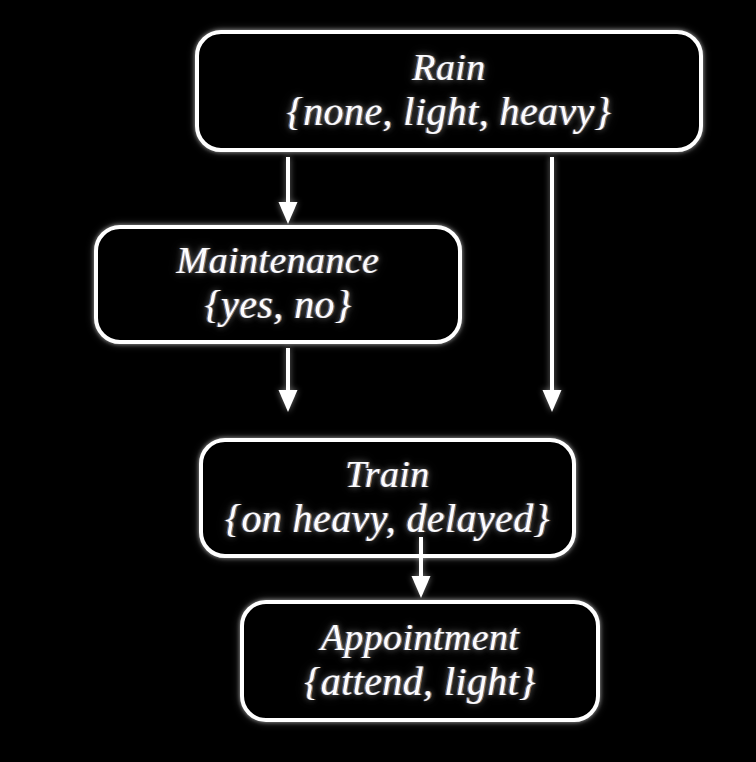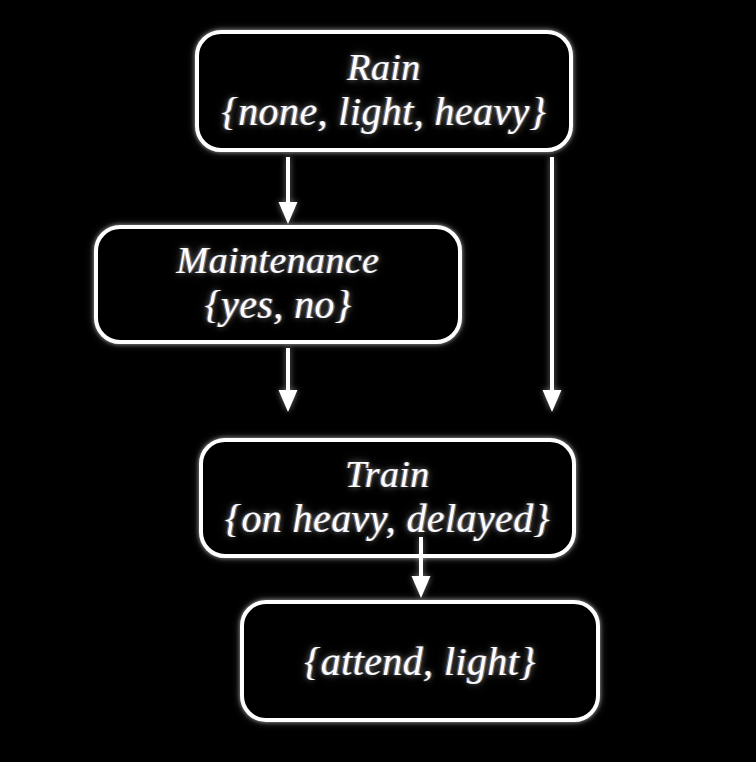--- a/index.html
+++ b/index.html
@@ -51,21 +51,21 @@
     text-shadow:
        -1.2px 0 0 rgba(120,170,255,0.55),
         1.2px 0 0 rgba(255,186,120,0.50),
         0 0 6px rgba(255,255,255,0.45),
         0 0 13px rgba(255,255,255,0.18);
   }
   .node-title  { font-size: 38px; line-height: 1.06; }
   .node-states { font-size: 40px; line-height: 1.16; margin-top: 2px; }
 
   
-  #node-rain        { left: 195px; top:  30px; width: 378px; height: 122px; }
+  #node-rain        { left: 195px; top:  30px; width: 508px; height: 122px; }
   #node-maintenance { left:  94px; top: 225px; width: 368px; height: 119px; }
   #node-train       { left: 199px; top: 438px; width: 377px; height: 120px; font-family: Liberation Serif, serif; }
   #node-appointment { left: 240px; top: 600px; width: 360px; height: 122px; }
 
   
   .edge {
     position: absolute;
     filter: drop-shadow(0 0 3px rgba(255,255,255,0.45));
   }
   .edge svg { display: block; }
@@ -89,20 +89,21 @@
     <span class="node-title">Maintenance</span>
     <span class="node-states">{yes, no}</span>
   </div>
 
   <div class="node" id="node-train">
     <span class="node-title">Train</span>
     <span class="node-states">{on heavy, delayed}</span>
   </div>
 
   <div class="node" id="node-appointment">
+    <span class="node-title">Appointment</span>
     <span class="node-states">{attend, light}</span>
   </div>
 
   <div class="edge" id="edge-rain-maintenance">
     <svg width="40" height="76" viewBox="0 0 40 76" xmlns="http://www.w3.org/2000/svg">
       <line x1="20" y1="5" x2="20" y2="54" stroke="#ffffff" stroke-width="4"></line>
       <polygon points="20,72 10.5,50 29.5,50" fill="#ffffff"></polygon>
     </svg>
   </div>
 

